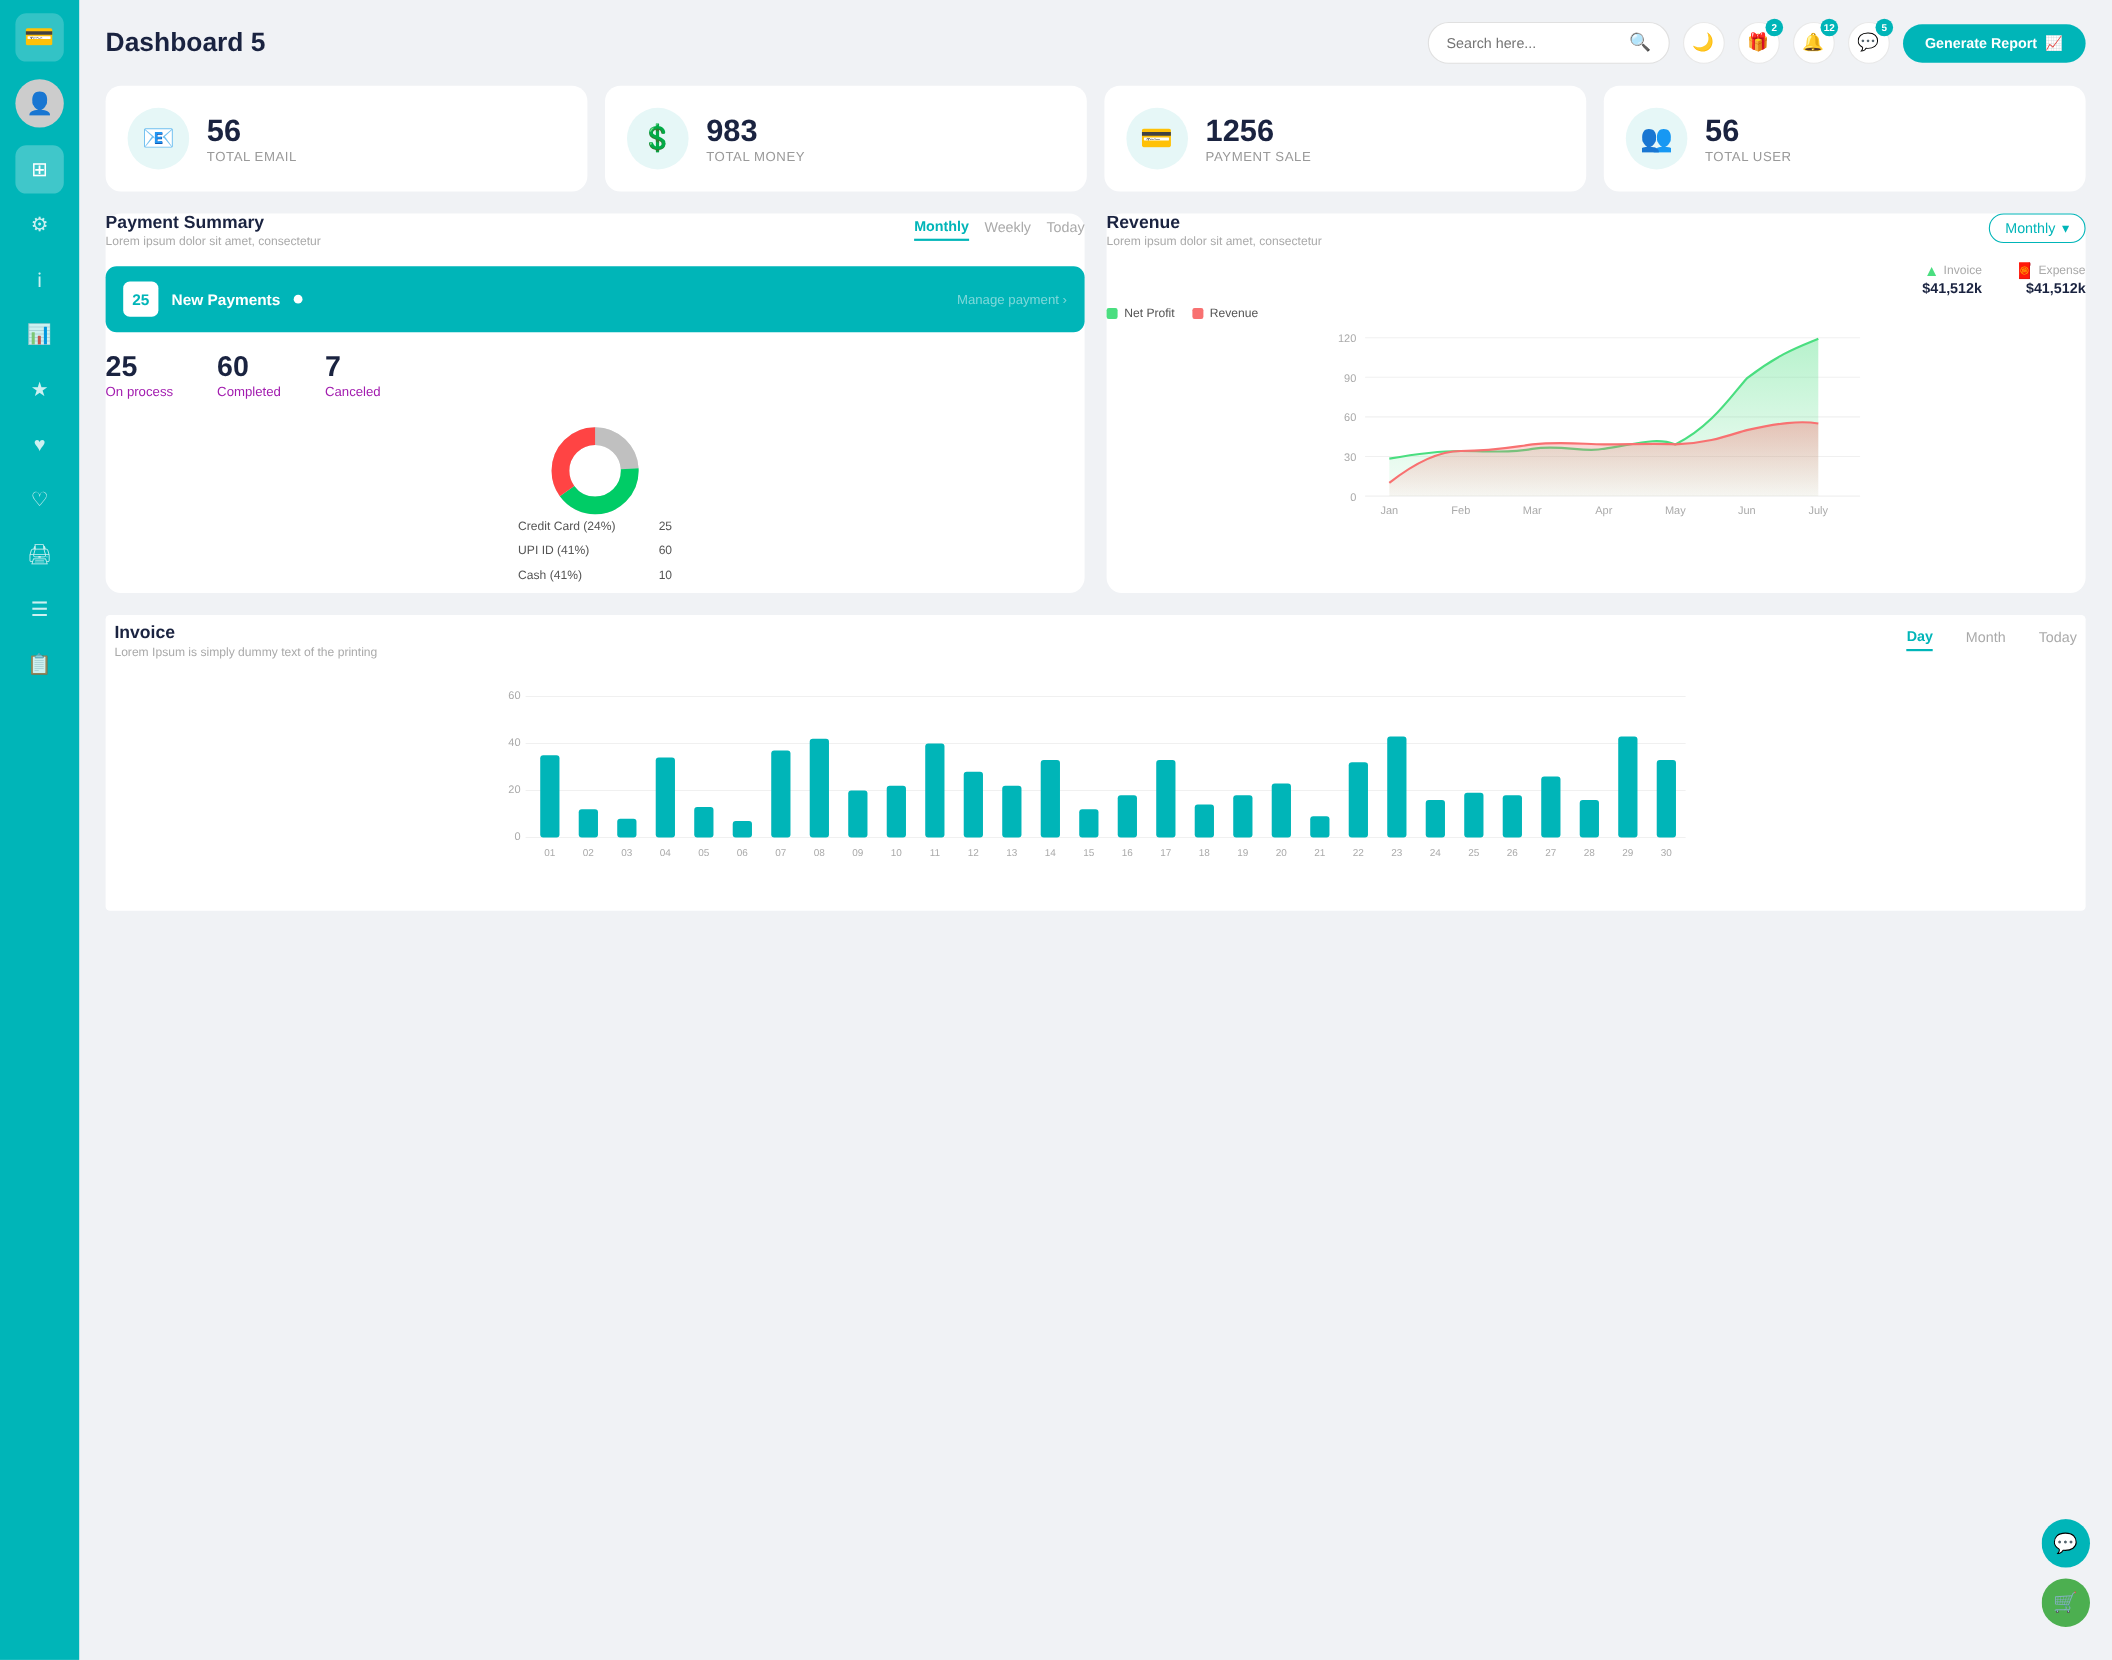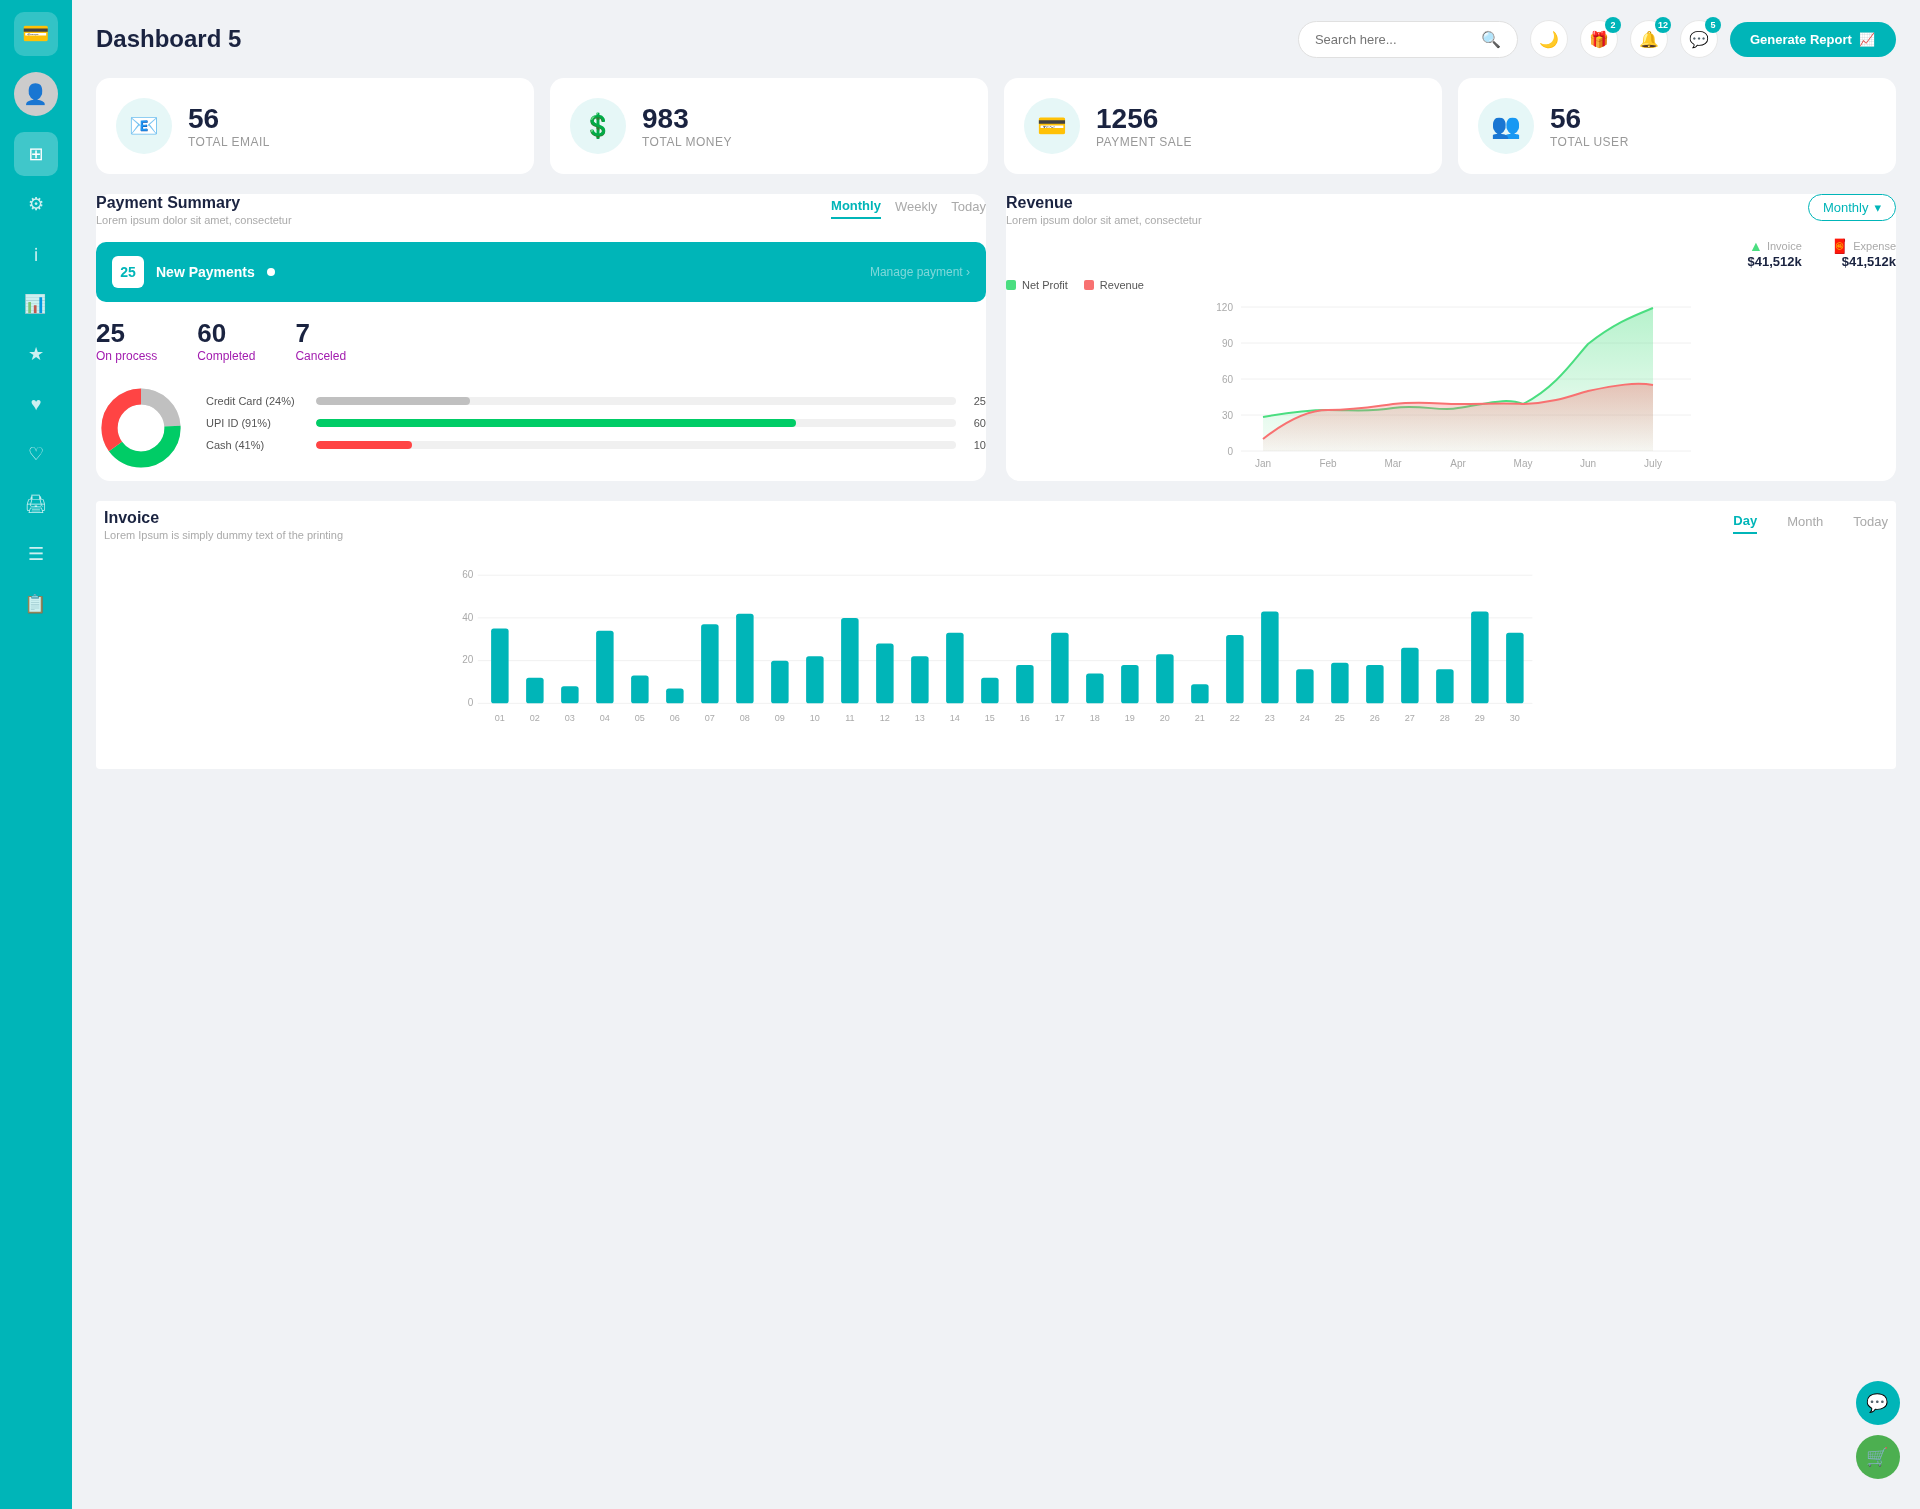--- a/index.html
+++ b/index.html
@@ -250,22 +250,22 @@
     }
     .stat-box .sb-label {
       font-size: 12px;
       color: #a21caf;
       text-align: right;
     }
 
     
     .payment-details {
       display: flex;
-      gap: 20px;
-      align-items: center;
+      align-items: center;
+      flex-direction: column;
     }
     .donut-wrap {
       position: relative;
       width: 90px; height: 90px;
       flex-shrink: 0;
     }
     .donut-wrap svg { width: 90px; height: 90px; }
     .progress-section {
       flex: 1;
     }
@@ -567,21 +567,21 @@
         </div>
         <div class="progress-section">
           <div class="progress-row">
             <span class="progress-label">Credit Card (24%)</span>
             <div class="progress-bar-bg">
               <div class="progress-bar-fill" style="width:24%;background:#c0c0c0;"></div>
             </div>
             <span class="progress-val">25</span>
           </div>
           <div class="progress-row">
-            <span class="progress-label">UPI ID (91%)</span>
+            <span class="progress-label">UPI ID (41%)</span>
             <div class="progress-bar-bg">
               <div class="progress-bar-fill" style="width:75%;background:#00cc66;"></div>
             </div>
             <span class="progress-val">60</span>
           </div>
           <div class="progress-row">
             <span class="progress-label">Cash (41%)</span>
             <div class="progress-bar-bg">
               <div class="progress-bar-fill" style="width:15%;background:#ff4444;"></div>
             </div>

